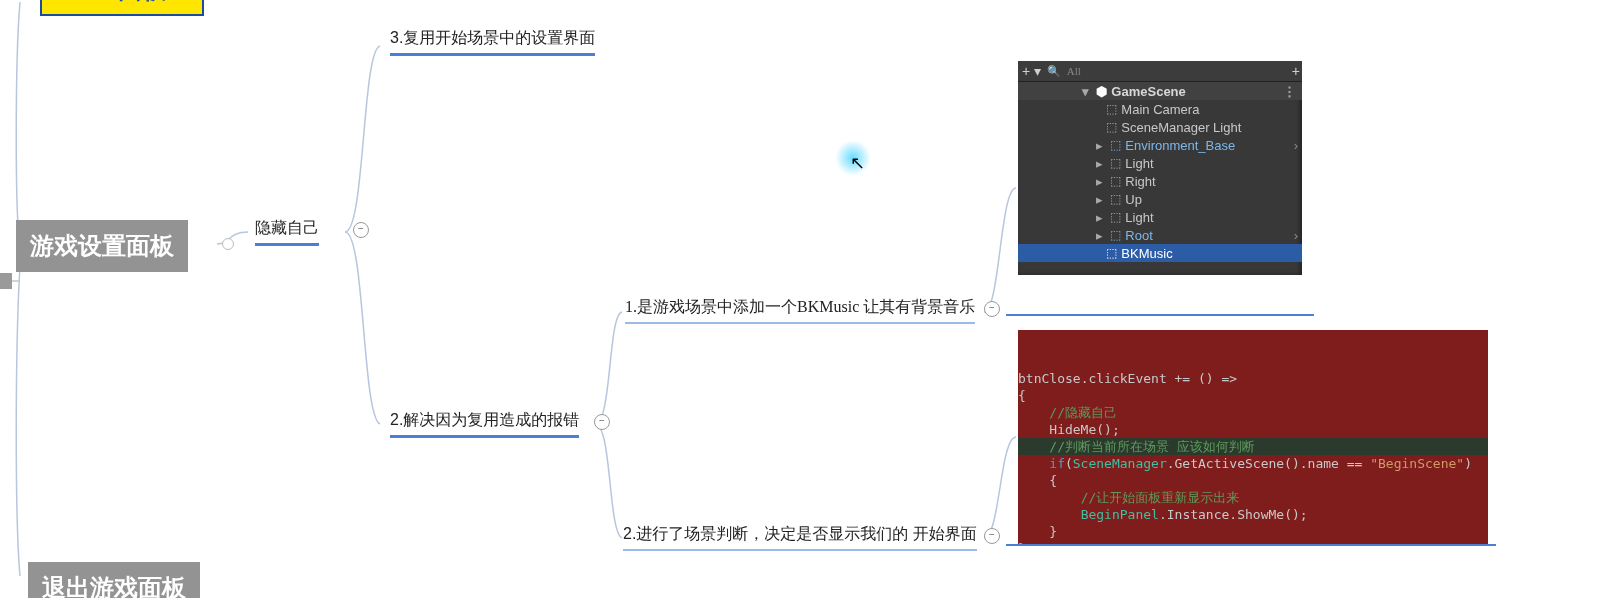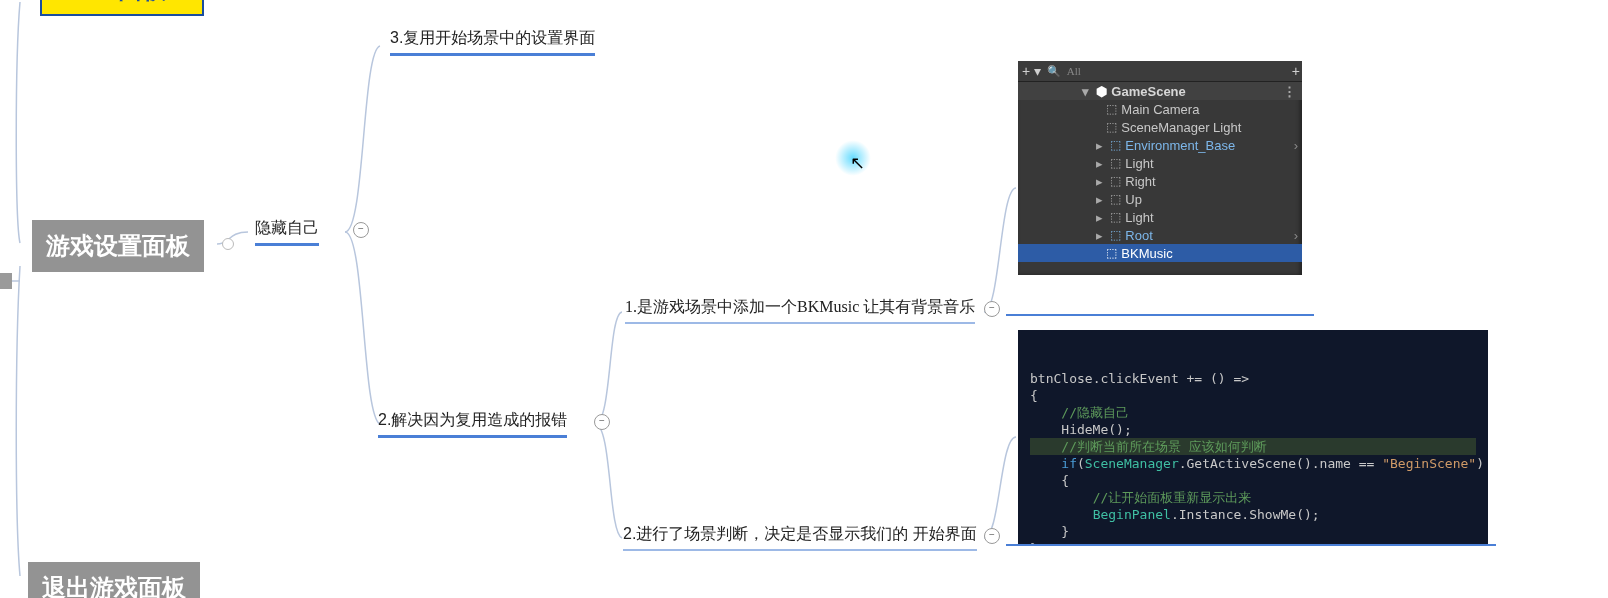--- a/index.html
+++ b/index.html
@@ -115,25 +115,25 @@
   .unity-header-right { position:absolute; right:2px; top:2px; color:#aaa; font-size:14px;}
   .unity-row .dots { margin-left:auto; margin-right:6px; color:#aaa;}
   .unity-row .chev { margin-left:auto; margin-right:4px; color:#888;}
   
   .code-panel {
     position: absolute;
     left: 1018px;
     top: 330px;
     width: 470px;
     height: 214px;
-    background: #0f172a;
+    background: #7f1d1d;
     color: #c8c8c8;
     font-family: Consolas, monospace;
     font-size: 13px;
-    padding: 10px 12px;
+    padding: 10px 0;
     box-sizing: border-box;
     white-space: pre;
     overflow: hidden;
   }
   .c-kw { color:#4a9cd6;}
   .c-str { color:#cf9a67;}
   .c-com { color:#5e9b5b;}
   .c-type { color:#3fbfa3;}
   .c-hl { background:#2a3a2d; display:block;}
   .code-line { line-height: 17px; }
@@ -165,41 +165,41 @@
 
   <path d="M 984 312 C 1000 312 1000 188 1016 188"></path>
 
   <path d="M 984 538 C 1000 538 1000 437 1016 437"></path>
 </svg>
 
 <div class="node-box highlight" style="left:40px; top:-36px; padding:8px 36px;">
   <span>xxx面板</span>
 </div>
 
-<div class="node-box" style="left:32px; top:220px;">
+<div class="node-box" style="left:16px; top:220px;">
   <span>游戏设置面板</span>
 </div>
 
 <div class="node-box" style="left:28px; top:562px;">
   <span>退出游戏面板</span>
 </div>
 
 <div style="position:absolute; left:0; top:273px; width:12px; height:16px; background:#9a9a9a;"></div>
 
 <div class="sub-label" style="left:255px; top:218px;">
   <span>隐藏自己</span>
 </div>
 <div class="toggle" style="left:353px; top:222px;">−</div>
 <div class="toggle" style="left:222px; top:238px; width:10px; height:10px; border-color:#bbb;"></div>
 
 <div class="sub-label" style="left:390px; top:28px;">
   <span>3.复用开始场景中的设置界面</span>
 </div>
 
-<div class="sub-label" style="left:378px; top:410px;">
+<div class="sub-label" style="left:390px; top:410px;">
   <span>2.解决因为复用造成的报错</span>
 </div>
 <div class="toggle" style="left:594px; top:414px;">−</div>
 
 <div class="sub-label light" style="left:625px; top:297px;font-family:Liberation Serif, serif;">
   <span>1.是游戏场景中添加一个BKMusic 让其有背景音乐</span>
 </div>
 <div class="toggle" style="left:984px; top:301px;">−</div>
 
 <div class="sub-label light" style="left:623px; top:524px;">

